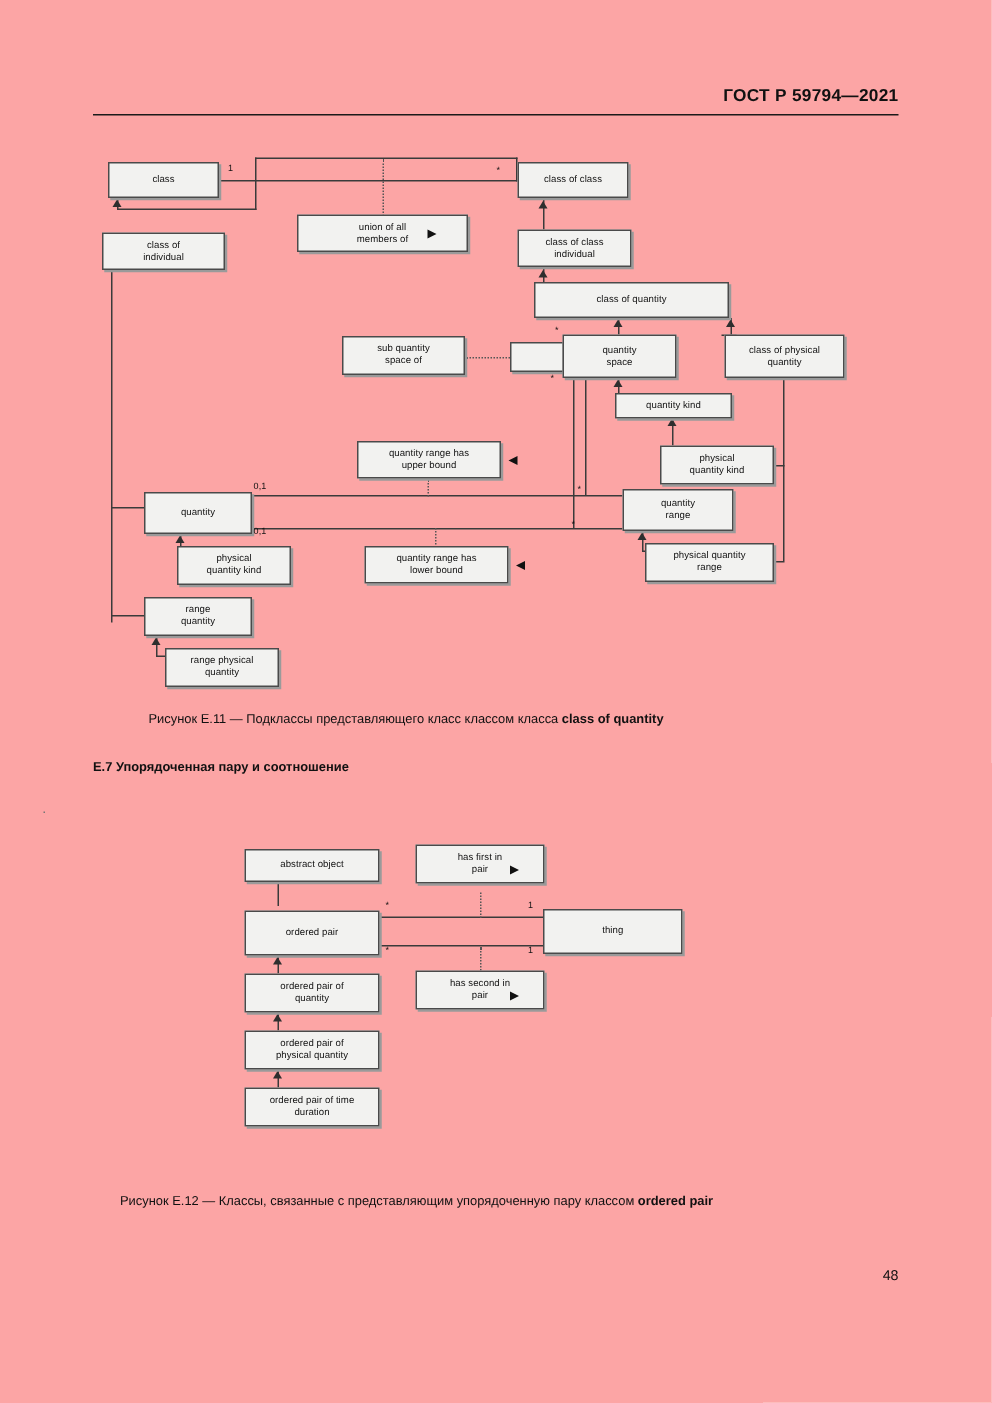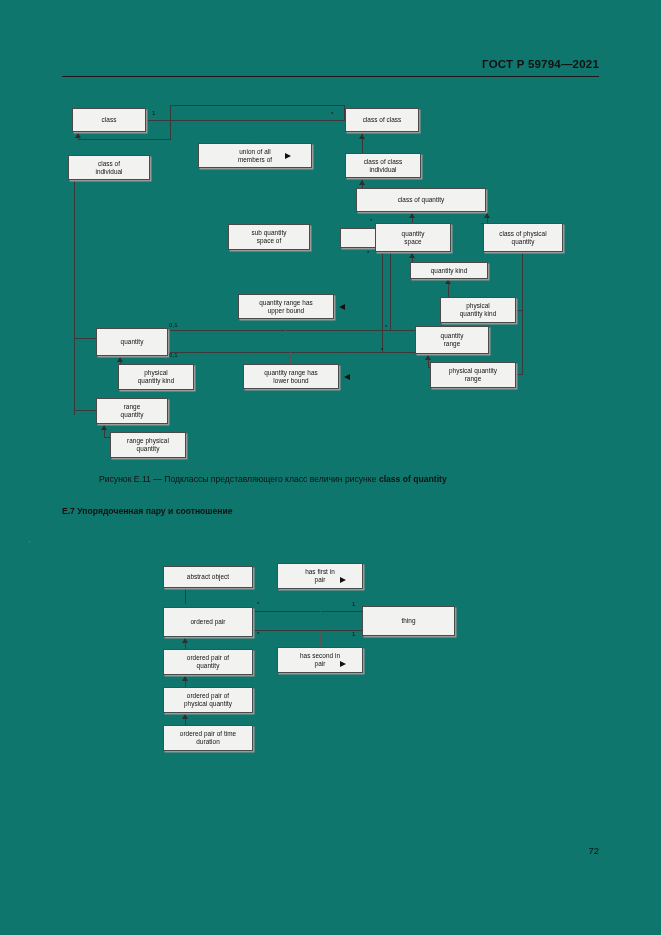--- a/index.html
+++ b/index.html
@@ -13,21 +13,21 @@
     font-family: "Liberation Sans", sans-serif;
     color: #1a1a1a;
     position: relative;
     overflow: hidden;
   }
   .page {
     position: absolute;
     left: 0; top: 0;
     width: 661px;
     height: 935px;
-    background: #0f766e;
+    background: #fca5a5;
   }
   .page-inner {
     position: absolute;
     left: 0; top: 0;
     width: 661px;
     height: 935px;
   }
 
   
   .doc-header {
@@ -314,21 +314,21 @@
       <div class="dg-card" style="left:331px;top:111px;">*</div>
       <div class="dg-card" style="left:370px;top:218px;">*</div>
       <div class="dg-card" style="left:367px;top:250px;">*</div>
       <div class="dg-card" style="left:169px;top:322px;">0,1</div>
       <div class="dg-card" style="left:169px;top:352px;">0,1</div>
       <div class="dg-card" style="left:385px;top:324px;">*</div>
       <div class="dg-card" style="left:381px;top:347px;">*</div>
     </div>
 
     <div class="fig-caption" style="left:99px;top:474px;">
-      <span>Рисунок Е.11 — Подклассы представляющего класс величин рисунке </span><b>class of quantity</b>
+      <span>Рисунок Е.11 — Подклассы представляющего класс классом класса </span><b>class of quantity</b>
     </div>
 
     <div class="sec-heading" style="left:62px;top:506px;">Е.7 Упорядоченная пару и соотношение</div>
     <div class="stray-dot" style="left:29px;top:541px;"></div>
 
     <div class="diagram" style="left:0;top:0;width:661px;height:790px;">
 
       <div class="dg-line v" style="left:185px;top:583px;width:1.4px;height:21px;"></div>
 
       <div class="dg-line v" style="left:185px;top:637px;width:1.4px;height:12px;"></div>
@@ -382,17 +382,20 @@
         <span style="white-space:pre-line;">ordered pair of time
 duration</span>
       </div>
 
       <div class="dg-card" style="left:257px;top:601px;">*</div>
       <div class="dg-card" style="left:257px;top:631px;">*</div>
       <div class="dg-card" style="left:352px;top:601px;">1</div>
       <div class="dg-card" style="left:352px;top:631px;">1</div>
     </div>
 
-
-    <div class="page-num" style="right:62px;top:845px;">72</div>
+    <div class="fig-caption" style="left:80px;top:795px;">
+      <span>Рисунок Е.12 — Классы, связанные с представляющим упорядоченную пару классом </span><b>ordered pair</b>
+    </div>
+
+    <div class="page-num" style="right:62px;top:845px;">48</div>
 
   </div>
 </div>
 
 </body></html>

